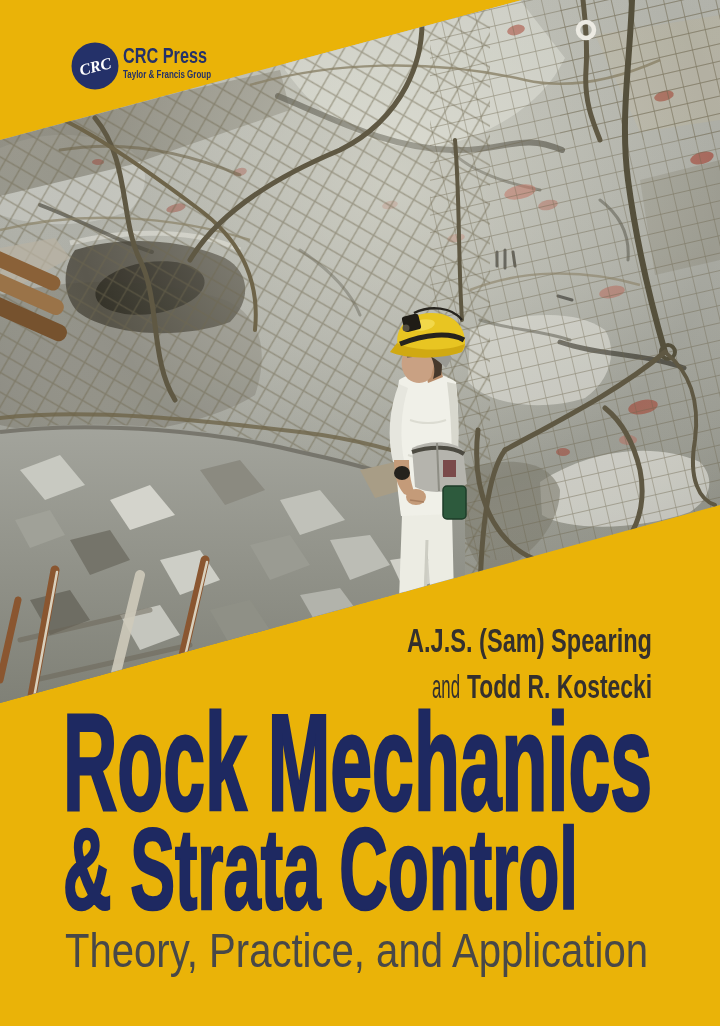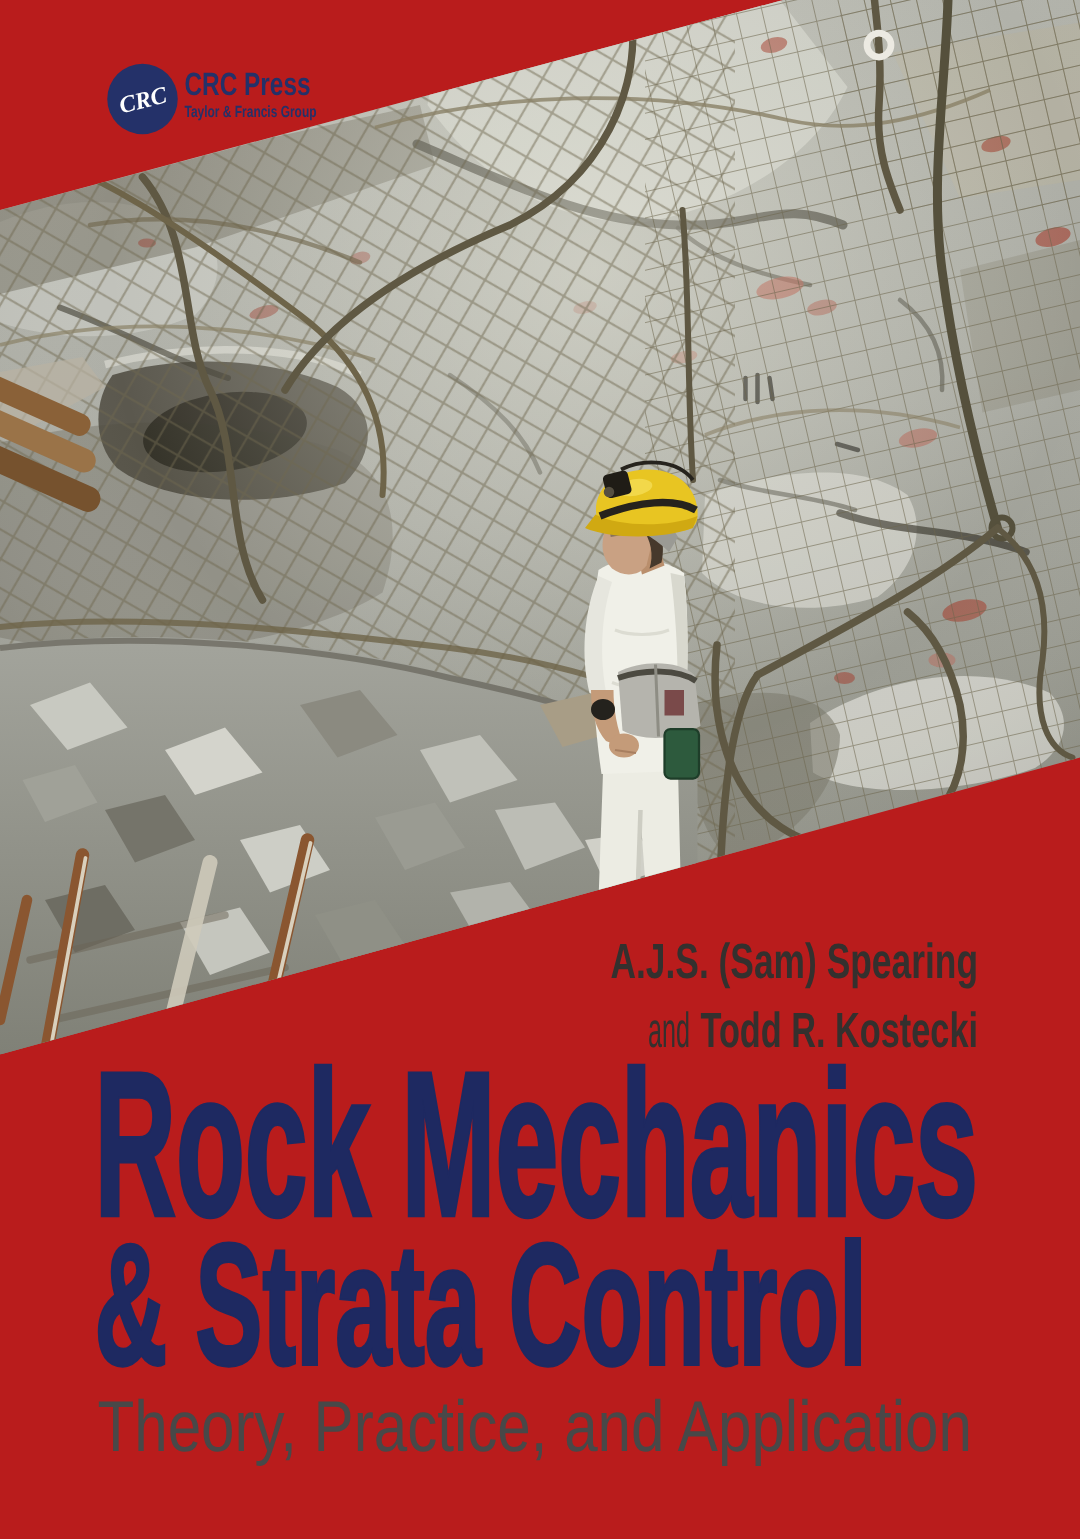--- a/index.html
+++ b/index.html
@@ -1,16 +1,16 @@
 <!DOCTYPE html>
 <html><head>
 <meta charset="utf-8">
 <style>
   html,body{margin:0;padding:0;background:#ffffff;}
-  .cover{position:relative;width:720px;height:1026px;background:#b91c1c;overflow:hidden;
+  .cover{position:relative;width:720px;height:1026px;background:#eab308;overflow:hidden;
          font-family:"Liberation Sans",sans-serif;}
   .cover svg{position:absolute;left:0;top:0;}
   text{font-family:"Liberation Sans",sans-serif;}
   .cond{font-stretch:condensed;}
   .serif-it{font-family:"Liberation Serif",serif;font-style:italic;font-weight:bold;}
 </style>
 </head>
 <body>
 
 <div class="cover">

